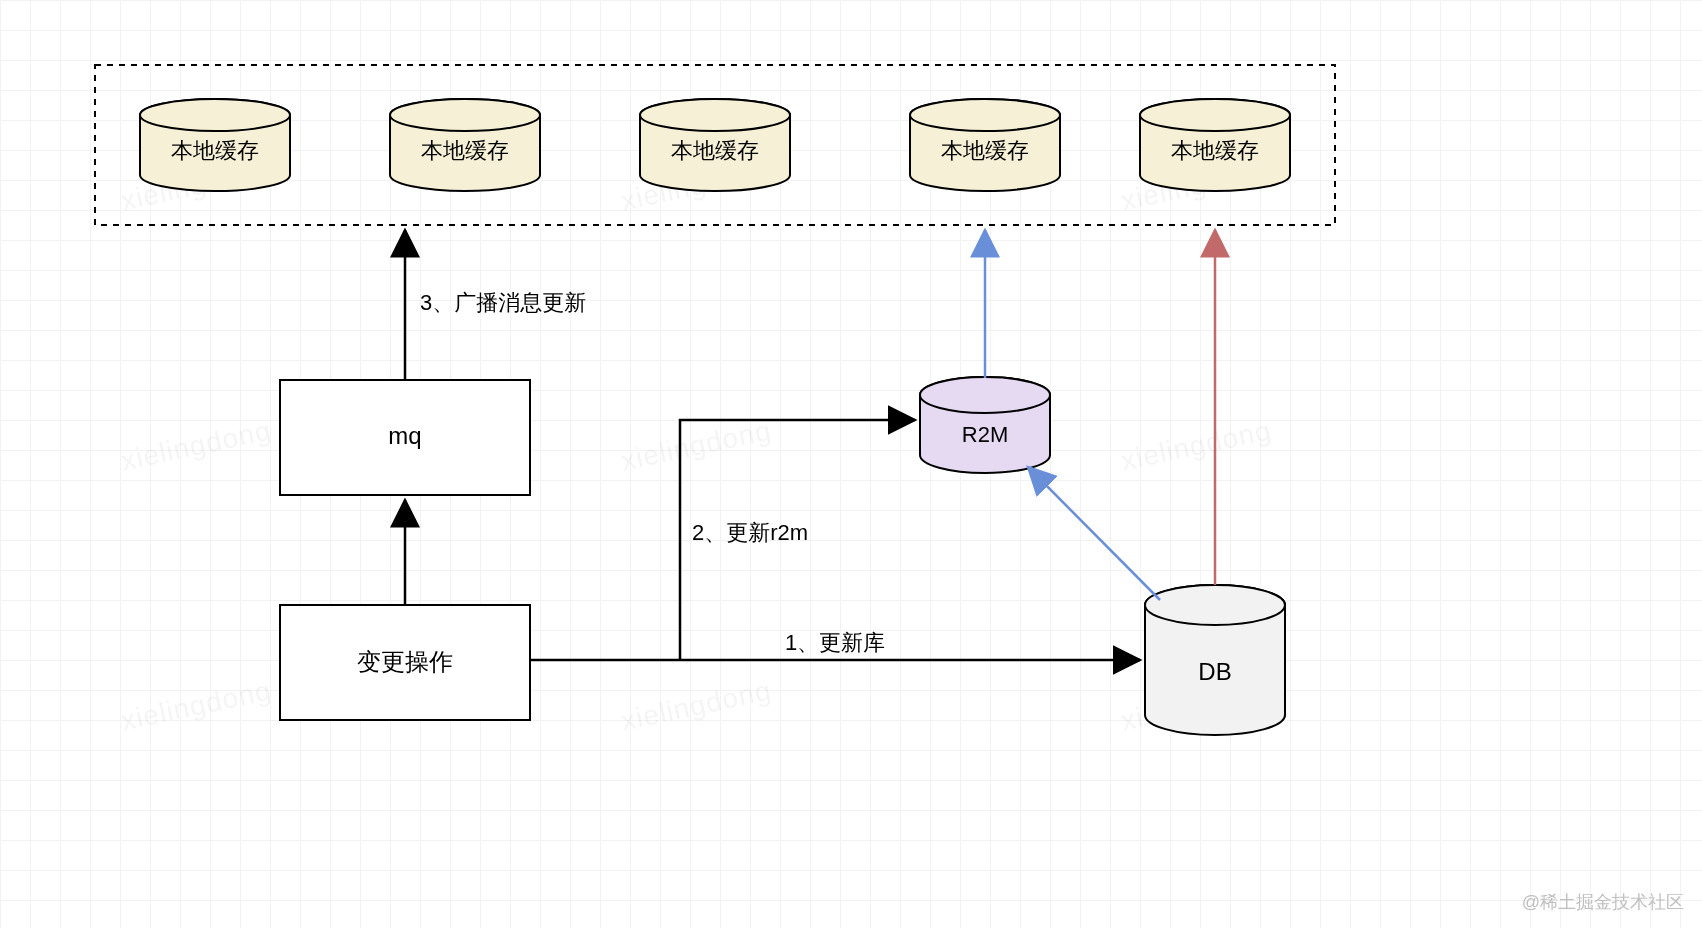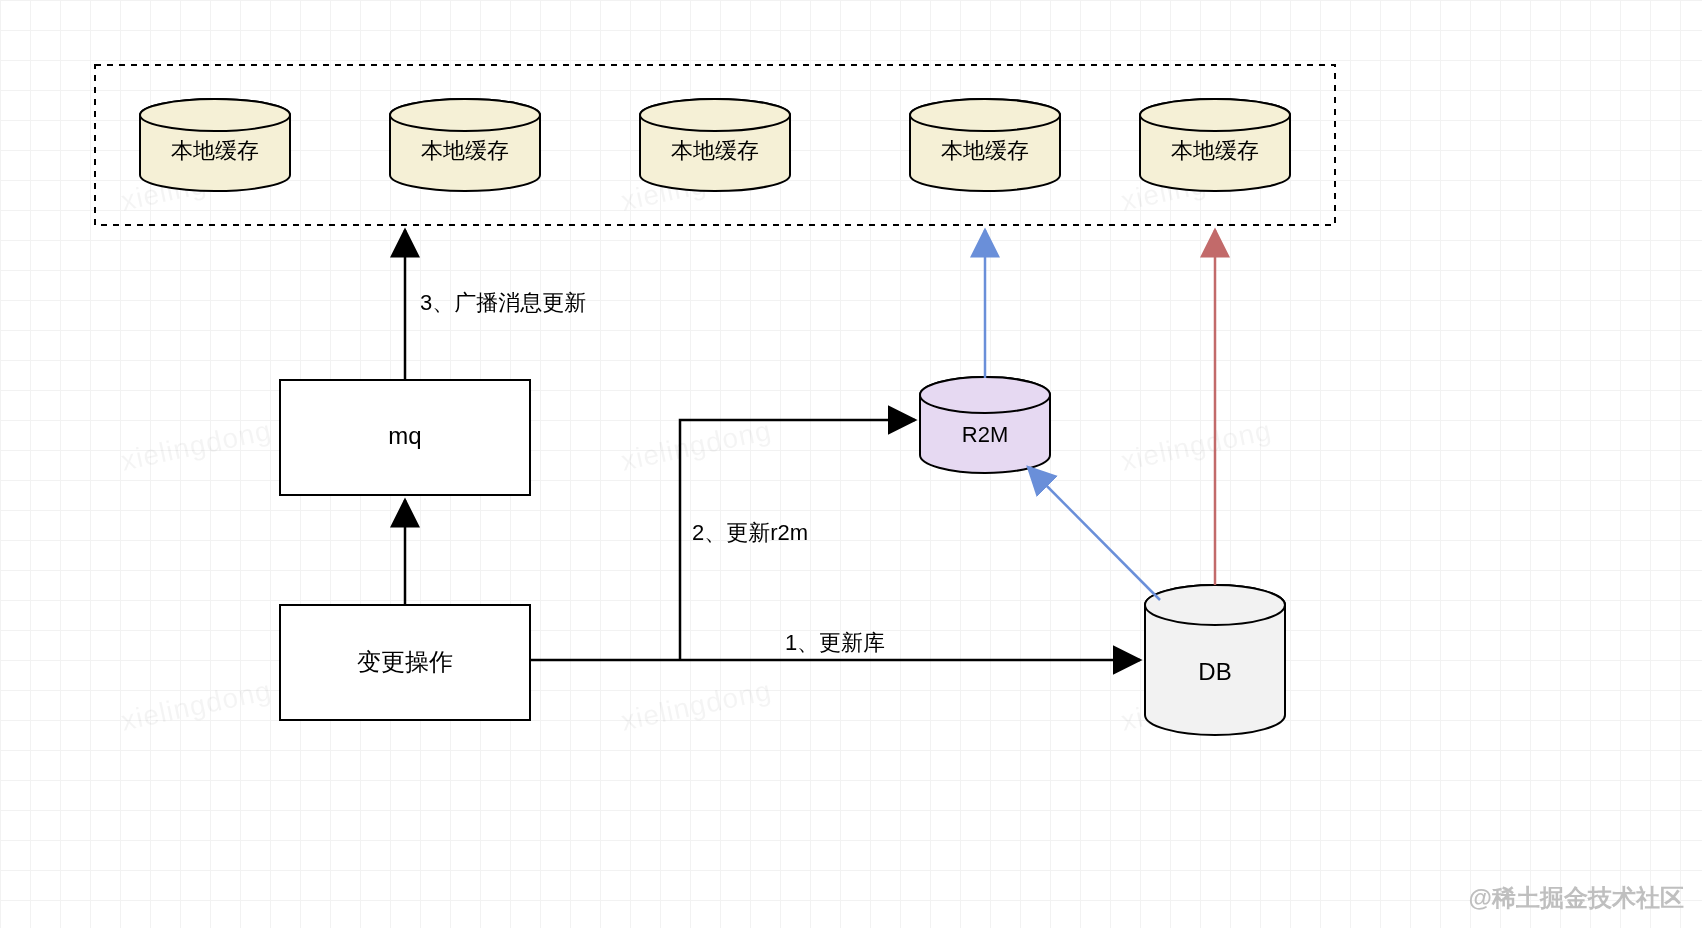--- a/index.html
+++ b/index.html
@@ -28,23 +28,22 @@
     font-size: 28px;
     transform: rotate(-12deg);
     letter-spacing: 1px;
     pointer-events: none;
     user-select: none;
   }
   .credit {
     position: absolute;
     right: 18px;
     bottom: 14px;
-    font-size: 24px;
+    font-size: 18px;
     color: #bfbfbf;
-    font-weight: bold;
   }
   svg text { user-select: none; }
 </style>
 </head>
 <body>
 
 <div class="grid-bg"></div>
 
 <div class="watermark" style="left:120px; top:430px;">xielingdong</div>
 <div class="watermark" style="left:620px; top:430px;">xielingdong</div>

